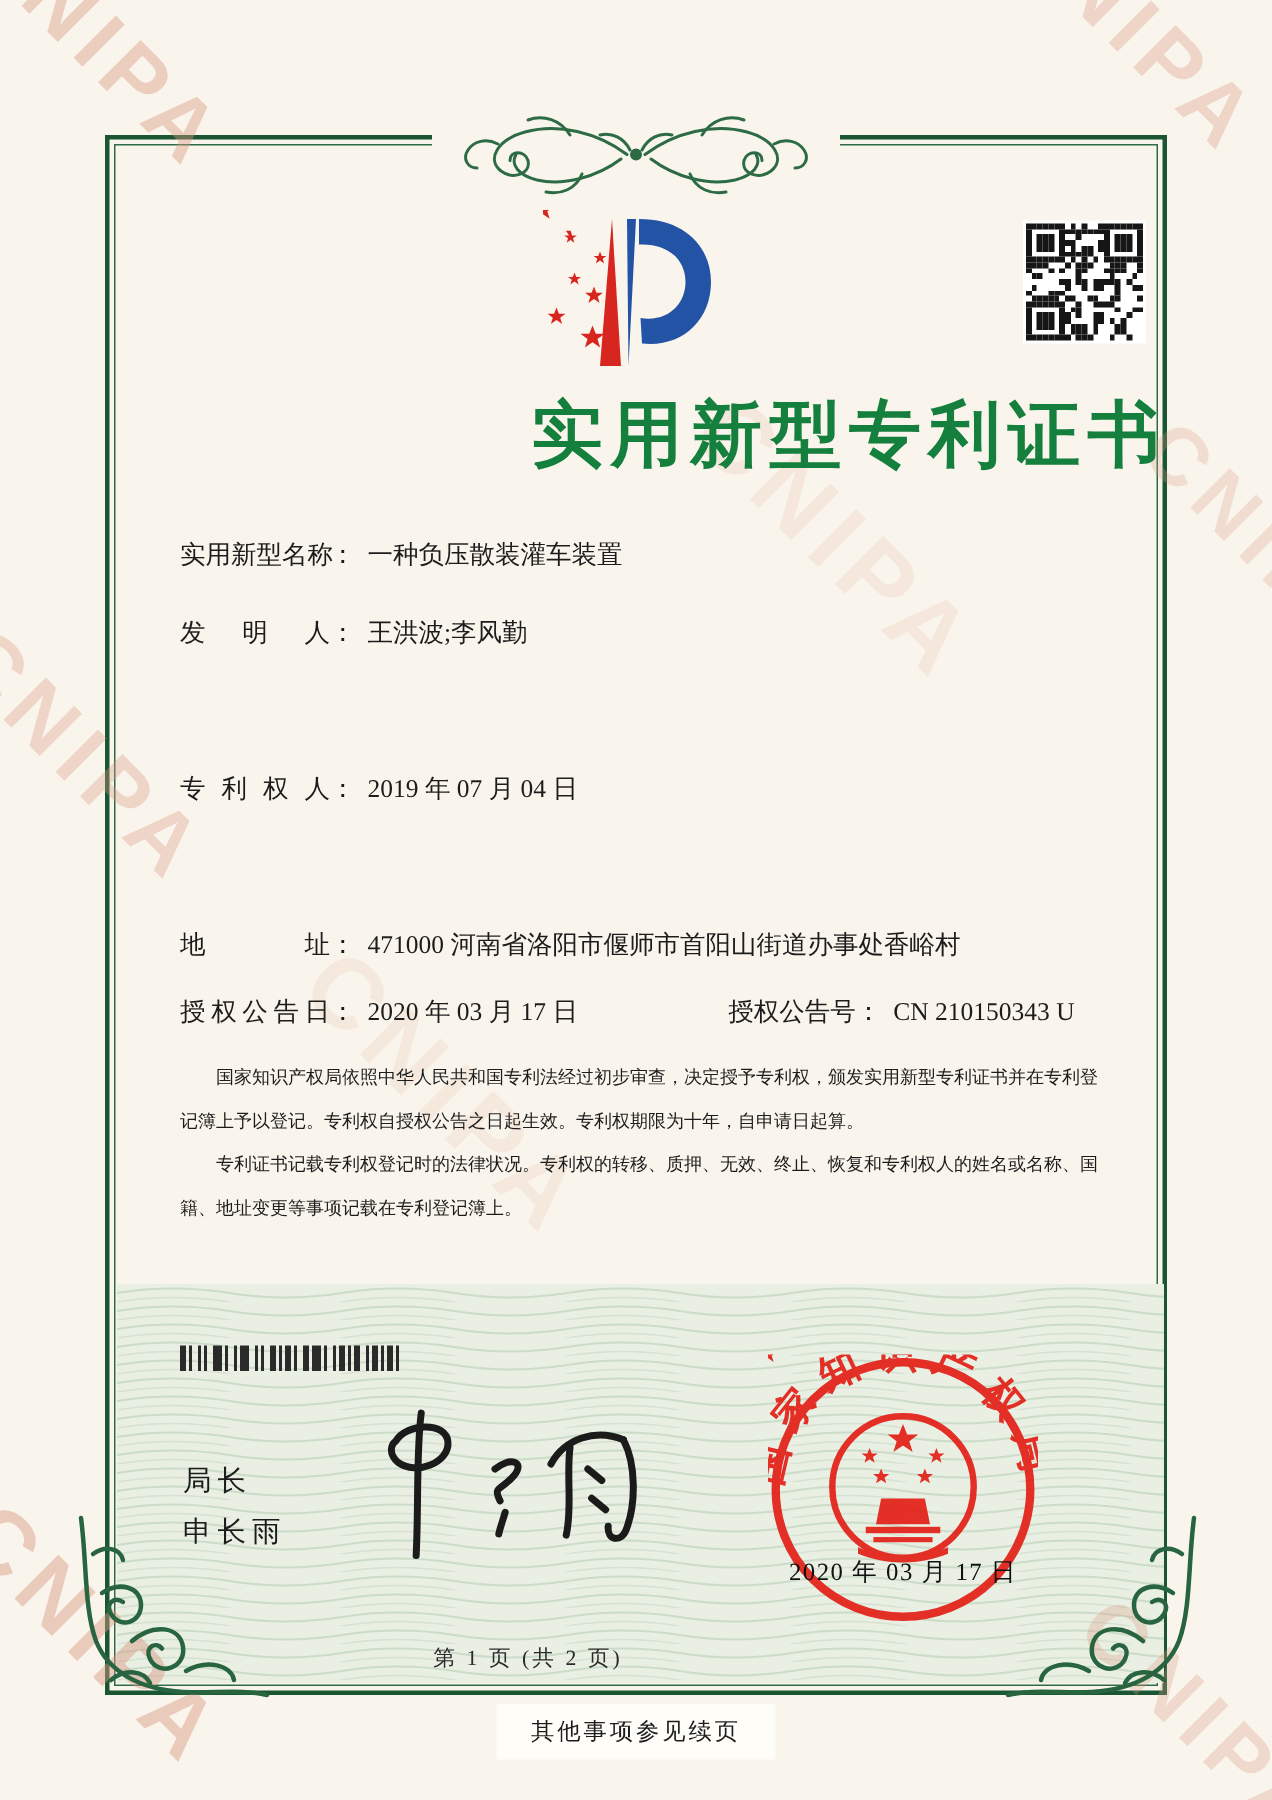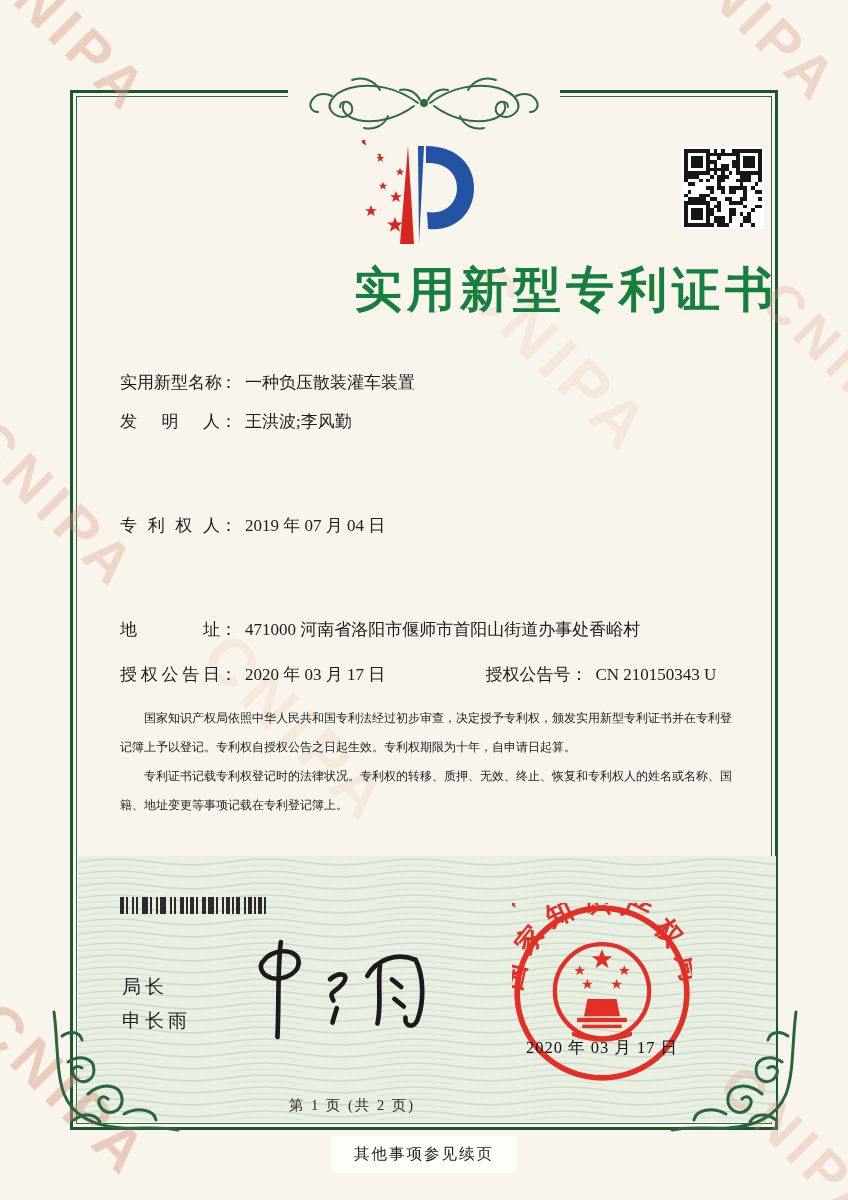--- a/index.html
+++ b/index.html
@@ -51,21 +51,21 @@
     display:grid; grid-template-columns:repeat(21,1fr); grid-template-rows:repeat(21,1fr);
     background:#fff; padding:2px;
   }
   .qr i{display:block;}
   .qr i.d{background:#161616;}
   .title{
     left:70px; top:258px; width:708px; text-align:right;
     font-size:48px; font-weight:600; letter-spacing:5px; color:#15803d;
   }
   .frow{left:120px; width:620px; font-size:17px; white-space:nowrap;}
-  .fr1{top:358px;margin-top:13px;} .fr2{top:410px;} .fr3{top:462px;} .fr4{top:514px;}
+  .fr1{top:358px;} .fr2{top:410px;} .fr3{top:462px;} .fr4{top:514px;}
   .fr5{top:566px;} .fr6{top:618px;} .fr7{top:663px;}
   .lbl{
     display:inline-block; width:100px; text-align:justify; text-align-last:justify;
     vertical-align:top;
   }
   .colon{display:inline-block; margin-right:8px;}
   .pair2{margin-left:96px;}
   .pair2 .lbl{width:85px;}
   .paras{
     left:120px; top:704px; width:612px; font-size:12px; line-height:29px;

